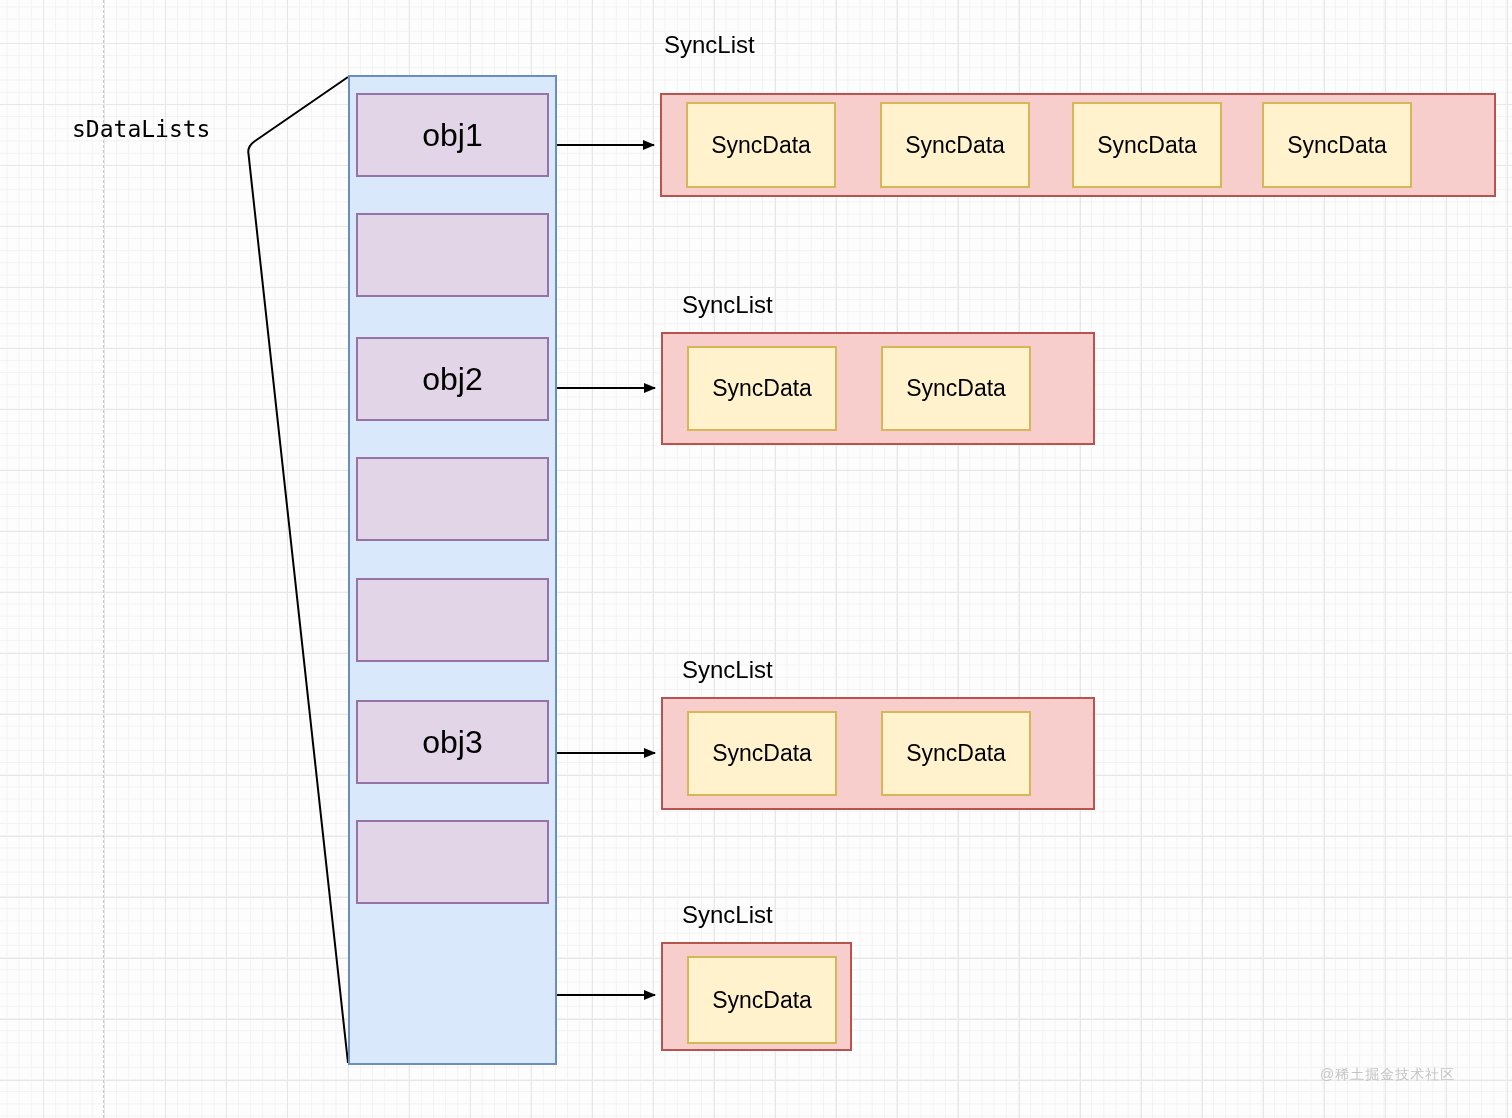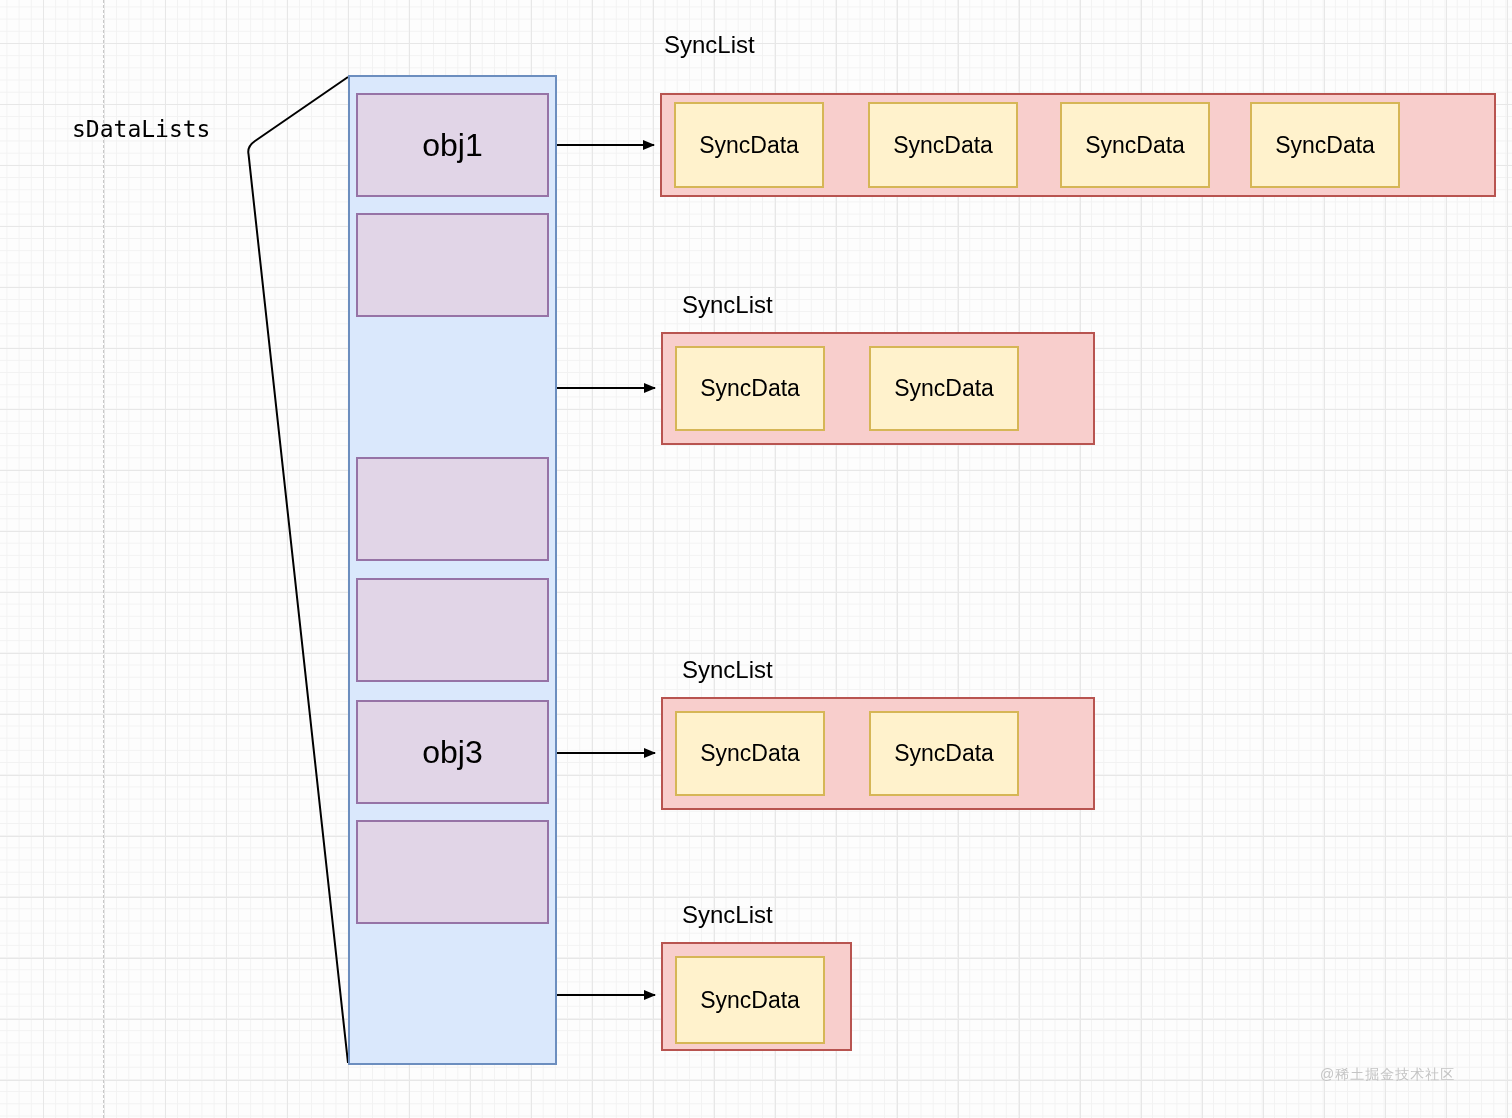--- a/index.html
+++ b/index.html
@@ -52,21 +52,21 @@
     width: 209px;
     height: 990px;
     box-sizing: border-box;
     background: var(--array-container-fill, #dae8fc);
     border: 2px solid var(--array-container-stroke, #6c8ebf);
   }
   .array-cell {
     position: absolute;
     left: 6px;
     width: 193px;
-    height: 104px;
+    height: 84px;
     box-sizing: border-box;
     background: var(--cell-fill, #e1d5e7);
     border: 2px solid var(--cell-stroke, #9673a6);
     display: flex;
     align-items: center;
     justify-content: center;
     font-size: 32px;
     color: #000000;
   }
   .c0 { top: 16px; }
@@ -104,20 +104,21 @@
     position: absolute;
     box-sizing: border-box;
     width: 150px;
     background: var(--node-fill, #fff2cc);
     border: 2px solid var(--node-stroke, #d6b656);
     display: flex;
     align-items: center;
     justify-content: center;
     font-size: 23px;
     color: #000000;
+    margin-left: 12px;
   }
   .sl1 .node { top: 7px;  height: 86px; }
   .sl2 .node, .sl3 .node { top: 12px; height: 85px; }
   .sl4 .node { top: 12px; height: 88px; }
   .n0 { left: 12px; }
   .n1 { left: 206px; }
   .sl1 .n1 { left: 206px; }
   .sl1 .n2 { left: 398px; }
   .sl1 .n3 { left: 588px; }
 
@@ -157,20 +158,21 @@
     <line x1="1212" y1="145" x2="1246" y2="145" stroke="#000000" stroke-width="2" marker-end="url(#ah)"></line>
     <line x1="826" y1="388" x2="865" y2="388" stroke="#000000" stroke-width="2" marker-end="url(#ah)"></line>
     <line x1="826" y1="753" x2="865" y2="753" stroke="#000000" stroke-width="2" marker-end="url(#ah)"></line>
   </svg>
 
   <div class="array-label">sDataLists</div>
 
   <div class="array-container">
     <div class="array-cell c0">obj1</div>
     <div class="array-cell c1"></div>
+    <div class="array-cell c2">obj2</div>
     <div class="array-cell c3"></div>
     <div class="array-cell c4"></div>
     <div class="array-cell c5">obj3</div>
     <div class="array-cell c6"></div>
   </div>
 
   <div class="sl-title t1">SyncList</div>
   <div class="synclist sl1">
     <div class="node n0">SyncData</div>
     <div class="node n1">SyncData</div>

